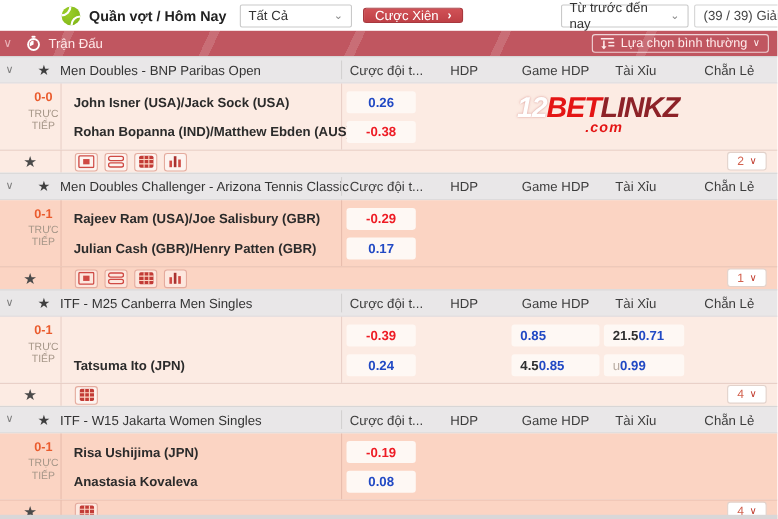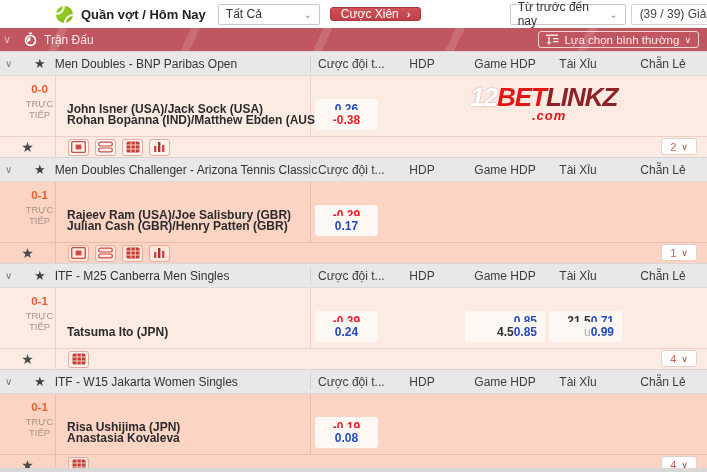--- a/index.html
+++ b/index.html
@@ -59,26 +59,26 @@
   .sec-body:before { content:""; position:absolute; left:55px; top:0; bottom:0; width:1px; background:rgba(150,90,80,.18); }
   .sec-body:after  { content:""; position:absolute; left:310px; top:0; bottom:0; width:1px; background:rgba(150,90,80,.18); }
   .bg-light .sec-body, .bg-light .sec-footer { background:#fcebe3; }
   .bg-dark  .sec-body, .bg-dark  .sec-footer { background:#fbd4c3; }
 
   .left-col { position:absolute; left:0; top:0; width:55px; height:60px; text-align:center;margin-left:12px; }
   .score { margin-top:7px; font-weight:bold; font-size:11.5px; color:#ea5b2d; }
   .live  { margin-top:4px; font-size:9.5px; line-height:10.5px; color:#a59688; }
 
   .prow { position:absolute; left:55px; right:0; height:27px; }
-  .prow.r0 { top:4px;margin-top:16px; } .prow.r1 { top:31px; }
+  .prow.r0 { top:4px; } .prow.r1 { top:31px; }
   .pname { position:absolute; left:12px; top:6px; font-weight:bold; font-size:12px; color:#2b2b2b; white-space:nowrap; }
   .obox { position:absolute; top:3px; height:20px; background:#fef8f4; border-radius:3px; font-weight:bold; font-size:12px;
           display:flex; align-items:center; justify-content:center; cursor:pointer; }
   .ml { left:260px; width:63px; }
-  .pair { justify-content:flex-end; padding:0 8px; }
+  .pair { justify-content:flex-start; padding:0 8px; }
   .ghdp { left:410px; width:80px; }
   .ou   { left:494px; width:73px; }
   .pos { color:#2149c4; } .neg { color:#ee1c25; }
   .hcp { color:#2f2f2f; font-weight:bold; } .hcp.dim { color:#b9aca2; font-weight:normal; }
   .pair .val { font-weight:bold; color:#2149c4; }
 
   .sec-footer { position:relative; height:21px; border-top:1px solid rgba(150,90,80,.18); display:flex; align-items:center; }
   .sec-footer:before { content:""; position:absolute; left:55px; top:0; bottom:0; width:1px; background:rgba(150,90,80,.18); }
   .ft-star { width:55px; text-align:center; color:#4a4a4a; font-size:14px; flex:none; cursor:pointer; }
   .icon-row { display:flex; gap:6px; margin-left:13px; align-items:center; }

